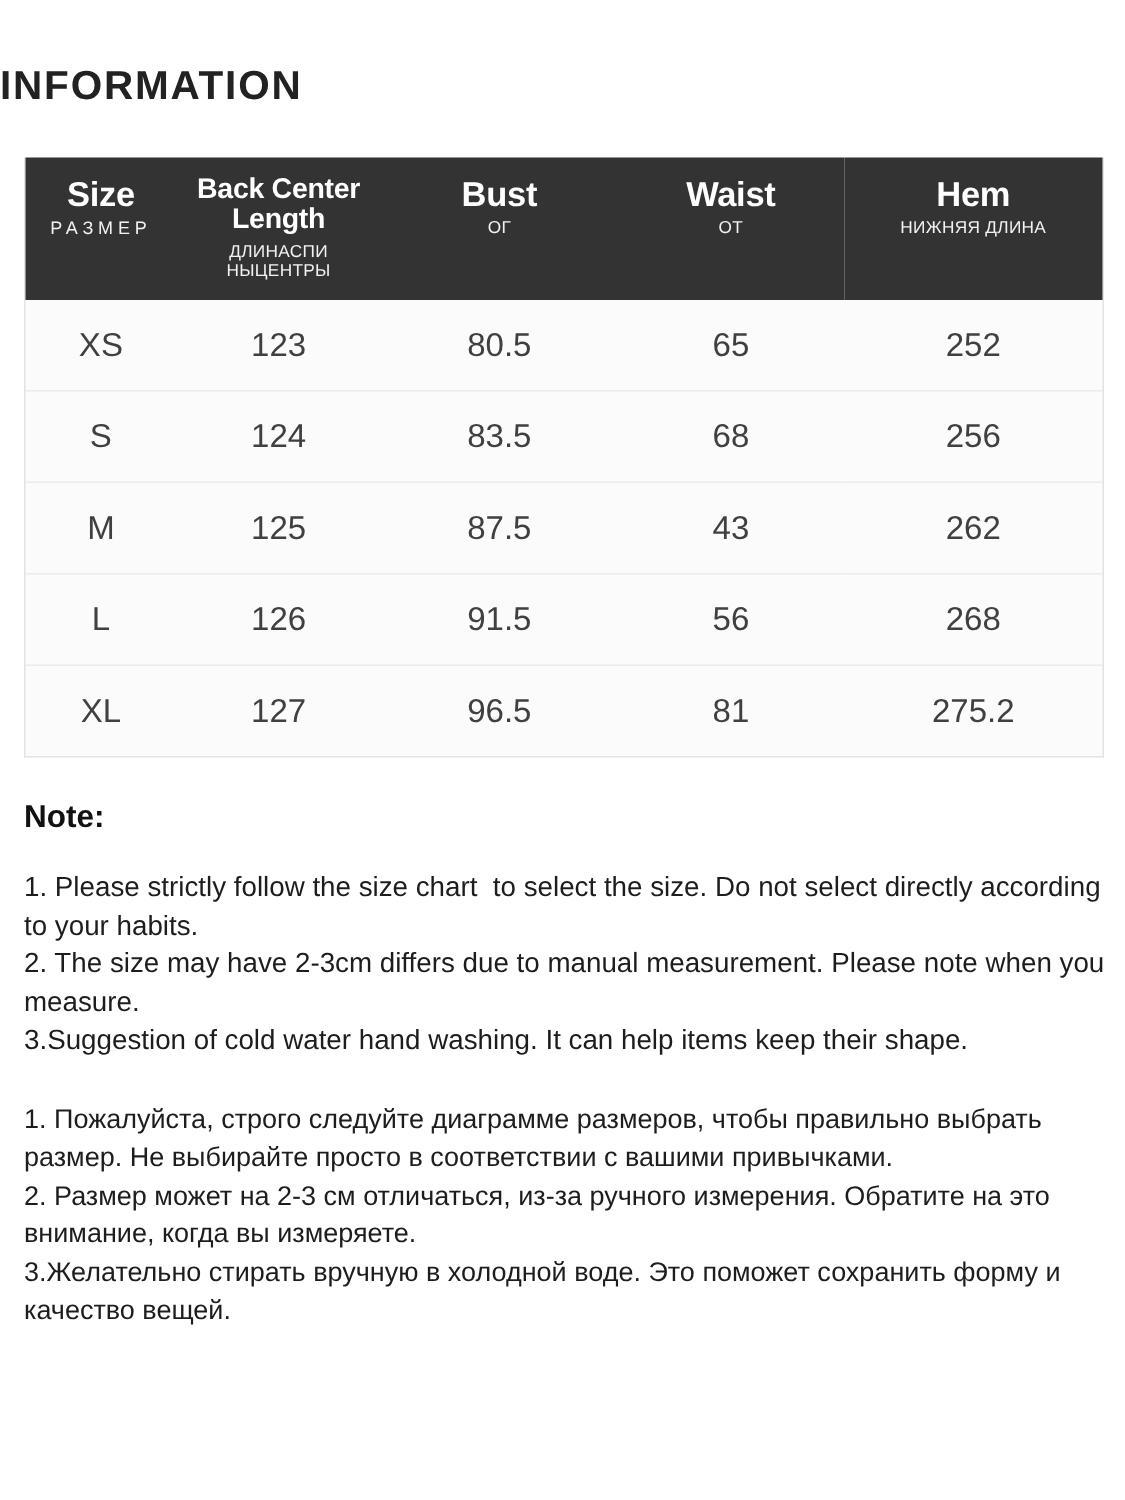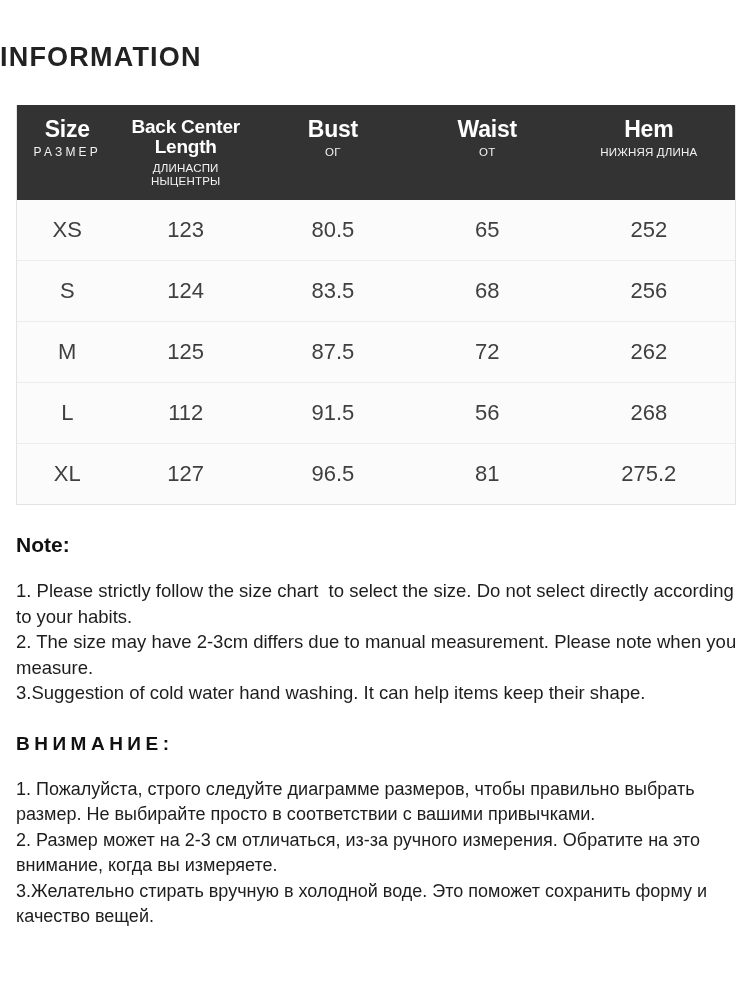--- a/index.html
+++ b/index.html
@@ -173,26 +173,26 @@
         <td>S</td>
         <td>124</td>
         <td>83.5</td>
         <td>68</td>
         <td>256</td>
       </tr>
       <tr>
         <td>M</td>
         <td>125</td>
         <td>87.5</td>
-        <td>72</td>
+        <td>43</td>
         <td>262</td>
       </tr>
       <tr>
         <td>L</td>
-        <td>112</td>
+        <td>126</td>
         <td>91.5</td>
         <td>56</td>
         <td>268</td>
       </tr>
       <tr>
         <td>XL</td>
         <td>127</td>
         <td>96.5</td>
         <td>81</td>
         <td>275.2</td>
@@ -202,17 +202,16 @@
 </div>
 
 <div class="notes">
   <h2 class="note-heading">Note:</h2>
   <p class="note-block">1. Please strictly follow the size chart  to select the size. Do not select directly according to your habits.
 2. The size may have 2-3cm differs due to manual measurement. Please note when you measure.
 3.Suggestion of cold water hand washing. It can help items keep their shape.</p>
 </div>
 
 <div class="notes notes-ru">
-  <h2 class="note-heading ru">ВНИМАНИЕ:</h2>
   <p class="note-block ru">1. Пожалуйста, строго следуйте диаграмме размеров, чтобы правильно выбрать размер. Не выбирайте просто в соответствии с вашими привычками.
 2. Размер может на 2-3 см отличаться, из-за ручного измерения. Обратите на это внимание, когда вы измеряете.
 3.Желательно стирать вручную в холодной воде. Это поможет сохранить форму и качество вещей.</p>
 </div>
 
 </body></html>

